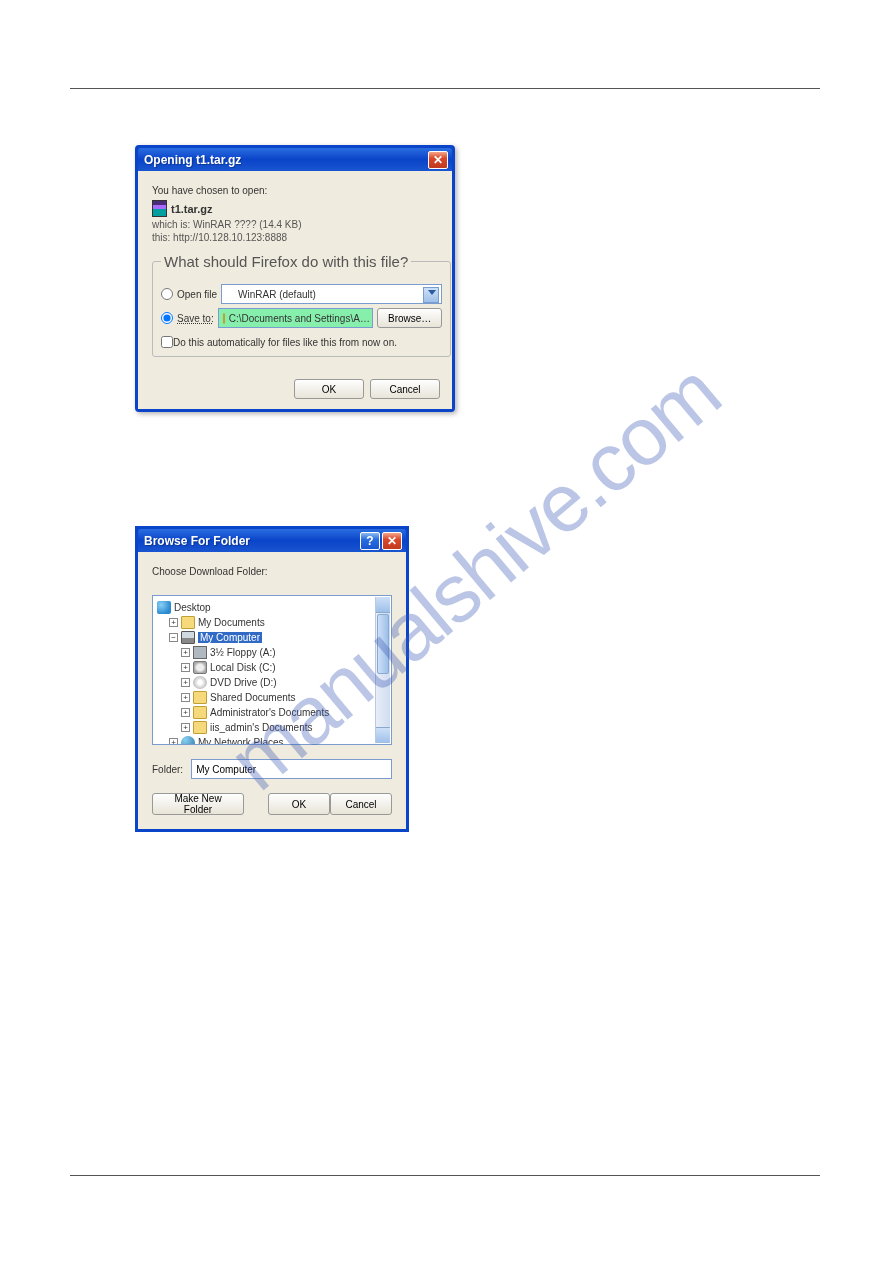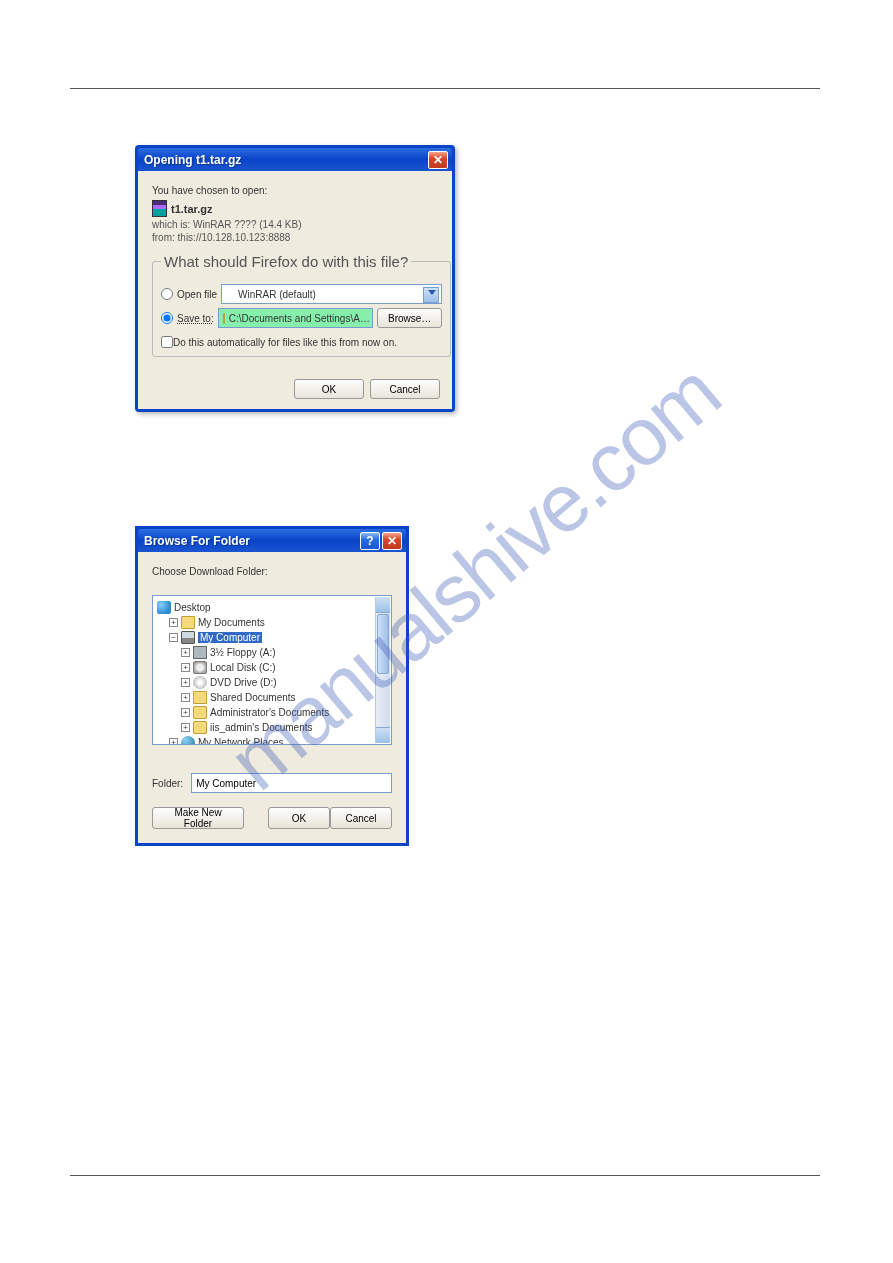--- a/index.html
+++ b/index.html
@@ -192,21 +192,21 @@
   .ico-folder{ background:#f5d97a; border:1px solid #c0a030; border-radius:1px;}
   .ico-computer{ background:linear-gradient(to bottom,#d0d8e0 50%, #888 50%); border:1px solid #555; border-radius:1px;}
   .ico-floppy{ background:#b0b8c0; border:1px solid #666;}
   .ico-disk{ background:radial-gradient(ellipse at center,#eee 40%,#aaa 70%); border:1px solid #777; border-radius:2px;}
   .ico-dvd{ background:radial-gradient(circle,#fff 20%,#ccc 60%,#999); border-radius:50%;}
   .ico-network{ background:radial-gradient(circle at 30% 30%,#8bd0f5,#2a7aa0); border-radius:50%;}
   .selected {
     background:#316ac5; color:#fff; padding:0 2px;
   }
   .dotted { text-decoration: underline dotted;}
-  .folder-row { margin-top:28px; display:flex; align-items:center; gap:8px;}
+  .folder-row { margin-top:14px; display:flex; align-items:center; gap:8px;}
   .folder-row label{ font-size:10px;}
   .folder-row input {
     flex:1; height:20px; border:1px solid #7a9cce;
     padding:0 4px; font-size:10px; background:#fff;
   }
   .footer2 {
     margin-top:14px;
     display:flex; gap:0; align-items:center;
   }
   .footer2 .btn { height:22px;}
@@ -228,21 +228,21 @@
       <div class="close-btn">✕</div>
     </div>
   </div>
   <div class="dlg-body">
     <div class="line">You have chosen to open:</div>
     <div class="file-row">
       <span class="rar-icon"></span>
       <span class="filebold">t1.tar.gz</span>
     </div>
     <div class="line indent">which is:  WinRAR ???? (14.4 KB)</div>
-    <div class="line indent">from:  this://10.128.10.123:8888</div>
+    <div class="line indent">this:  http://10.128.10.123:8888</div>
 
     <fieldset>
       <legend>What should Firefox do with this file?</legend>
 
       <div class="radio-row">
         <input type="radio" name="act" style="">
         <label>Open file</label>
         <div class="combo">
           <span>WinRAR (default)</span>
           <span class="chev"></span>

